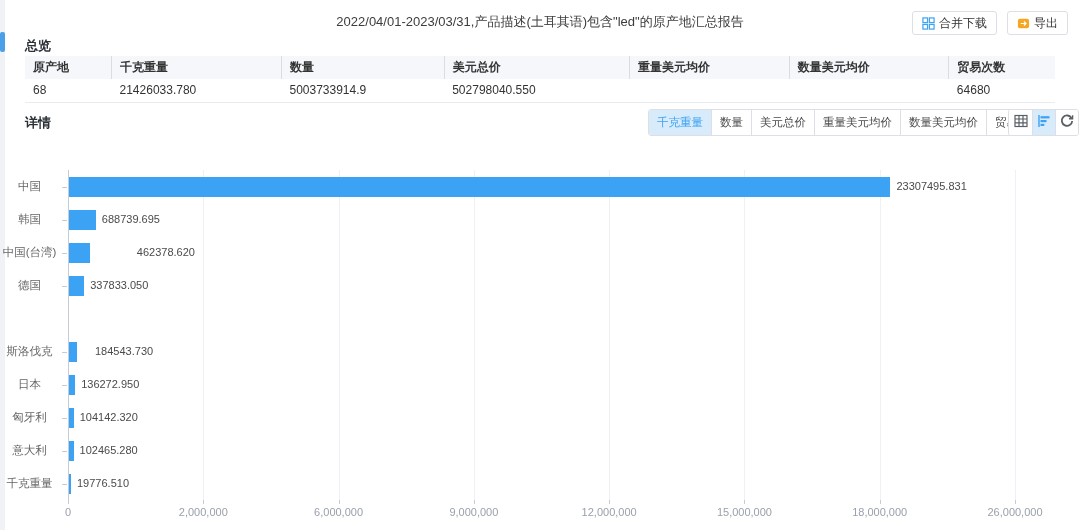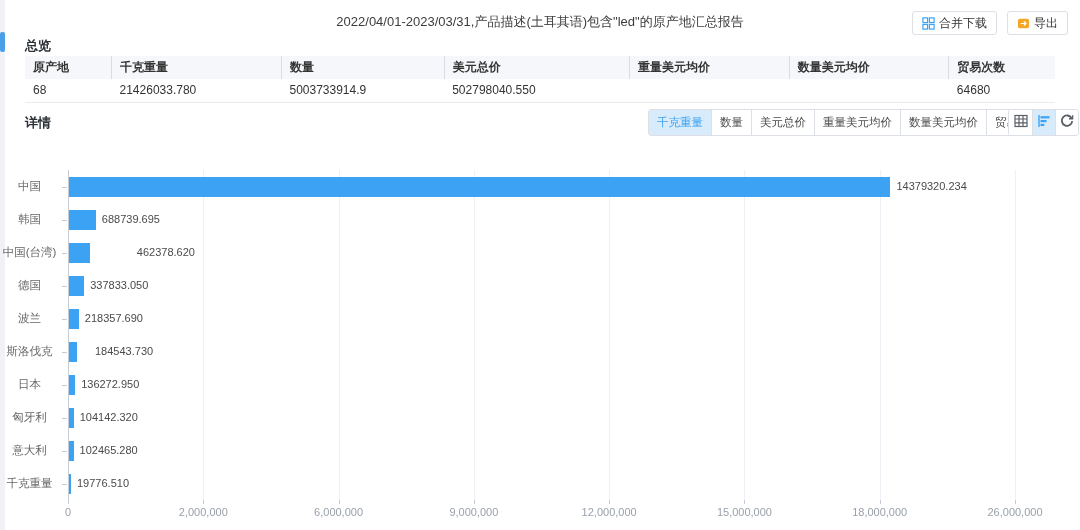--- a/index.html
+++ b/index.html
@@ -195,46 +195,40 @@
       <div class="x-tick" style="left: 879.714px;"></div>
       <div class="x-label" style="left: 879.714px;">18,000,000</div>
       <div class="gridline" style="left: 1015px;"></div>
       <div class="x-tick" style="left: 1015px;"></div>
       <div class="x-label" style="left: 1015px;">26,000,000</div>
       <div class="y-axis-line"></div>
       <div class="chart-row" style="top: 20px; height: 33px;">
         <div class="cat-label" style="line-height: 33px;">中国</div>
         <div class="cat-dash" style="top: 16.5px;"></div>
         <div class="bar" style="top: 6.5px; width: 821.421px; background: rgb(60, 162, 244);"></div>
-        <div class="val-label" style="left: 896.421px; line-height: 33px;">14379320.234</div>
+        <div class="val-label" style="left: 896.421px; line-height: 33px;">23307495.831</div>
       </div>
       <div class="chart-row" style="top: 53px; height: 33px;">
         <div class="cat-label" style="line-height: 33px;">韩国</div>
         <div class="cat-dash" style="top: 16.5px;"></div>
         <div class="bar" style="top: 6.5px; width: 26.8523px; background: rgb(60, 162, 244);"></div>
         <div class="val-label" style="left: 101.852px; line-height: 33px;">688739.695</div>
       </div>
       <div class="chart-row" style="top: 86px; height: 33px;">
         <div class="cat-label" style="line-height: 33px;">中国(台湾)</div>
         <div class="cat-dash" style="top: 16.5px;"></div>
         <div class="bar" style="top: 6.5px; width: 20.8511px; background: rgb(60, 162, 244);"></div>
         <div class="val-label" style="left: 95.8511px; line-height: 33px; margin-left: 41px;">462378.620</div>
       </div>
       <div class="chart-row" style="top: 119px; height: 33px;">
         <div class="cat-label" style="line-height: 33px;">德国</div>
         <div class="cat-dash" style="top: 16.5px;"></div>
         <div class="bar" style="top: 6.5px; width: 15.2347px; background: rgb(60, 162, 244);"></div>
         <div class="val-label" style="left: 90.2347px; line-height: 33px;">337833.050</div>
       </div>
-      <div class="chart-row" style="top: 152px; height: 33px;">
-        <div class="cat-label" style="line-height: 33px;">波兰</div>
-        <div class="cat-dash" style="top: 16.5px;"></div>
-        <div class="bar" style="top: 6.5px; width: 9.84689px; background: rgb(60, 162, 244);"></div>
-        <div class="val-label" style="left: 84.8469px; line-height: 33px;">218357.690</div>
-      </div>
       <div class="chart-row" style="top: 185px; height: 33px;">
         <div class="cat-label" style="line-height: 33px;">斯洛伐克</div>
         <div class="cat-dash" style="top: 16.5px;"></div>
         <div class="bar" style="top: 6.5px; width: 8.32204px; background: rgb(60, 162, 244);"></div>
         <div class="val-label" style="left: 95px; line-height: 33px; text-align: center;">184543.730</div>
       </div>
       <div class="chart-row" style="top: 218px; height: 33px;">
         <div class="cat-label" style="line-height: 33px;">日本</div>
         <div class="cat-dash" style="top: 16.5px;"></div>
         <div class="bar" style="top: 6.5px; width: 6.14526px; background: rgb(60, 162, 244);"></div>

